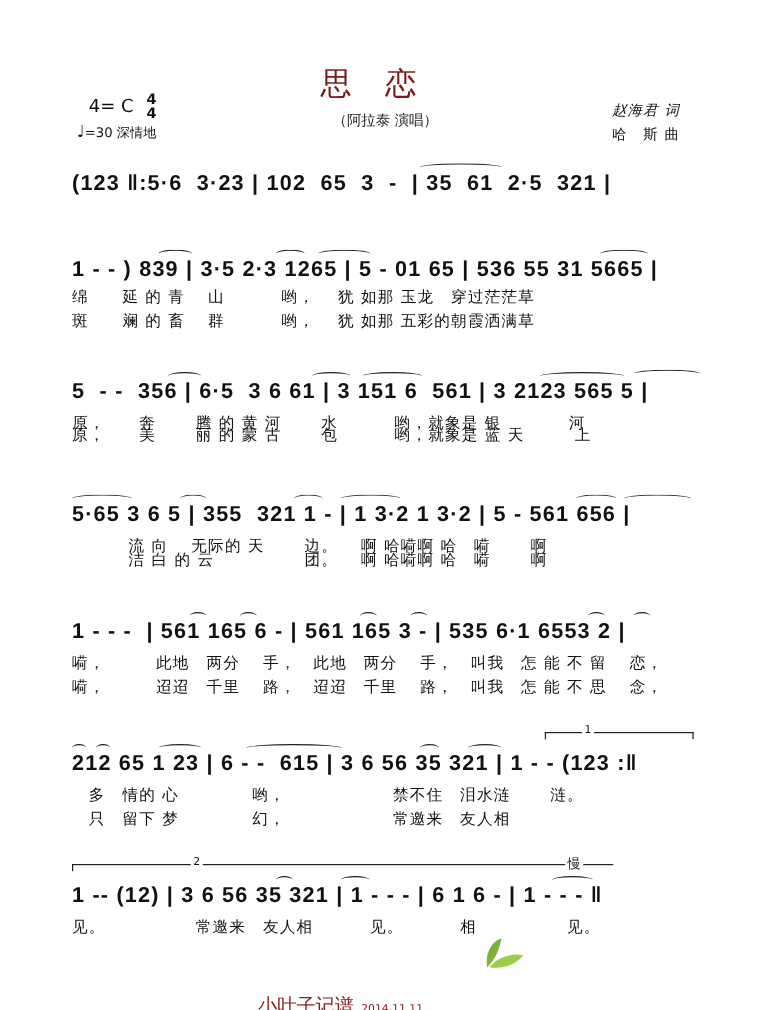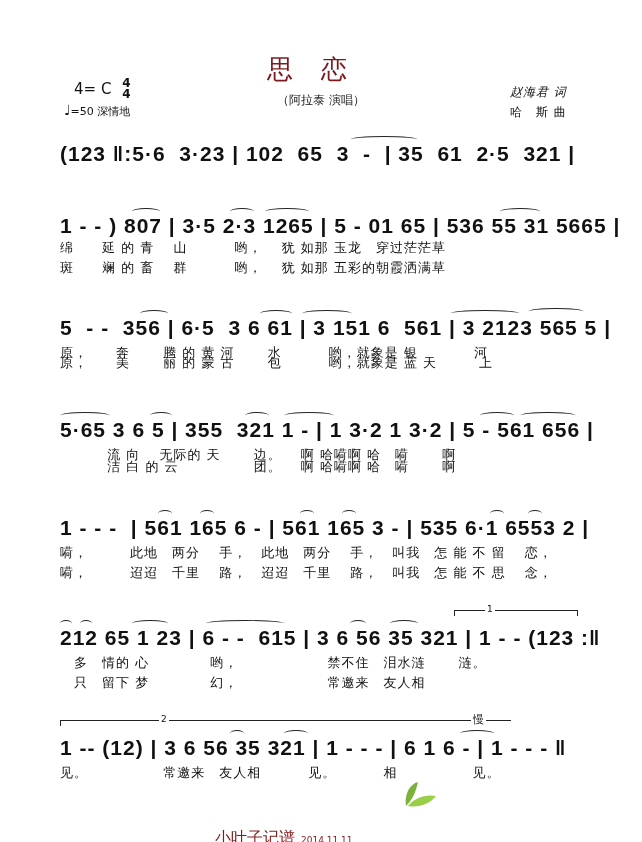--- a/index.html
+++ b/index.html
@@ -6,21 +6,21 @@
   body { width:642px; height:842px; position:relative; overflow:hidden;
          font-family:"DejaVu Sans","Liberation Sans",sans-serif; color:#111; }
   .abs { position:absolute; white-space:nowrap; }
   .title { left:0; width:642px; top:52px; text-align:center; font-size:26px; color:#7a1a1e; letter-spacing:28px; font-family:"DejaVu Serif",serif; }
   .subtitle { left:0; width:642px; top:92px; text-align:center; font-size:12px; color:#222; }
   .key { left:74px; top:78px; font-size:15px; }
   .ts { display:inline-block; vertical-align:middle; text-align:center; font-size:12px; line-height:11px; margin-left:6px; font-weight:bold;}
   .tempo { left:64px; top:102px; font-size:11px; }
   .credit { left:510px; font-size:12px; letter-spacing:1px; }
   .row { position:absolute; left:60px; width:520px; }
-  .notes { position:absolute; left:0; top:0; font-size:21px; font-weight:bold; letter-spacing:1px; font-family:"Liberation Sans","DejaVu Sans",sans-serif; white-space:pre; }
+  .notes { position:absolute; left:0; top:0; font-size:18px; font-weight:bold; letter-spacing:1px; font-family:"Liberation Sans","DejaVu Sans",sans-serif; white-space:pre; }
   .lyr { position:absolute; left:0; font-size:13px; white-space:pre; letter-spacing:1px; }
   .slur { position:absolute; border-top:1.3px solid #222; border-radius:50% 50% 0 0; height:6px; }
   .volta { position:absolute; border-top:1px solid #222; border-left:1px solid #222; border-right:1px solid #222; height:5px; }
   .vnum { position:absolute; font-size:9px; background:#fff; padding:0 2px; top:-7px; }
   .footer { left:215px; top:828px; font-size:16px; color:#7f1d1d; }
   .fdate { font-size:9px; margin-left:6px; }
   .leaf { position:absolute; left:402px; top:780px; width:36px; height:28px; }
 </style>
 </head>
 <body>
@@ -28,32 +28,32 @@
 <div class="abs title">思恋</div>
 <div class="abs subtitle">（阿拉泰 演唱）</div>
 <div class="abs key">
   <span>4= C</span>
   <span class="ts">
     <span>4</span><br>
     <span>4</span>
   </span>
 </div>
 <div class="abs tempo">
-  <span style="font-size:14px;">♩</span><span>=50 深情地</span>
+  <span style="font-size:14px;">♩</span><span>=30 深情地</span>
 </div>
 <div class="abs credit" style="top:84px;font-style:italic;">赵海君 词</div>
 <div class="abs credit" style="top:104px;">哈　斯 曲</div>
 
 <div class="row" style="top:142px;">
   <div class="notes">(123 ‖:5·6  3·23 | 102  65  3  -  | 35  61  2·5  321 |</div>
   <div class="slur" style="left:290px;width:68px;top:-6px;"></div>
 </div>
 
 <div class="row" style="top:214px;">
-  <div class="notes">1 - - ) 807 | 3·5 2·3 1265 | 5 - 01 65 | 536 55 31 5665 |</div>
+  <div class="notes">1 - - ) 839 | 3·5 2·3 1265 | 5 - 01 65 | 536 55 31 5665 |</div>
   <div class="slur" style="left:72px;width:28px;top:-6px;"></div>
   <div class="slur" style="left:170px;width:24px;top:-6px;"></div>
   <div class="slur" style="left:205px;width:44px;top:-6px;"></div>
   <div class="slur" style="left:440px;width:40px;top:-6px;"></div>
   <div class="lyr" style="top:25px;">绵　　延 的 青　 山　　　 哟，　 犹 如那 玉龙　穿过茫茫草</div>
   <div class="lyr" style="top:45px;">斑　　斓 的 畜　 群　　　 哟，　 犹 如那 五彩的朝霞洒满草</div>
 </div>
 
 <div class="row" style="top:316px;">
   <div class="notes">5  - -  356 | 6·5  3 6 61 | 3 151 6  561 | 3 2123 565 5 |</div>

